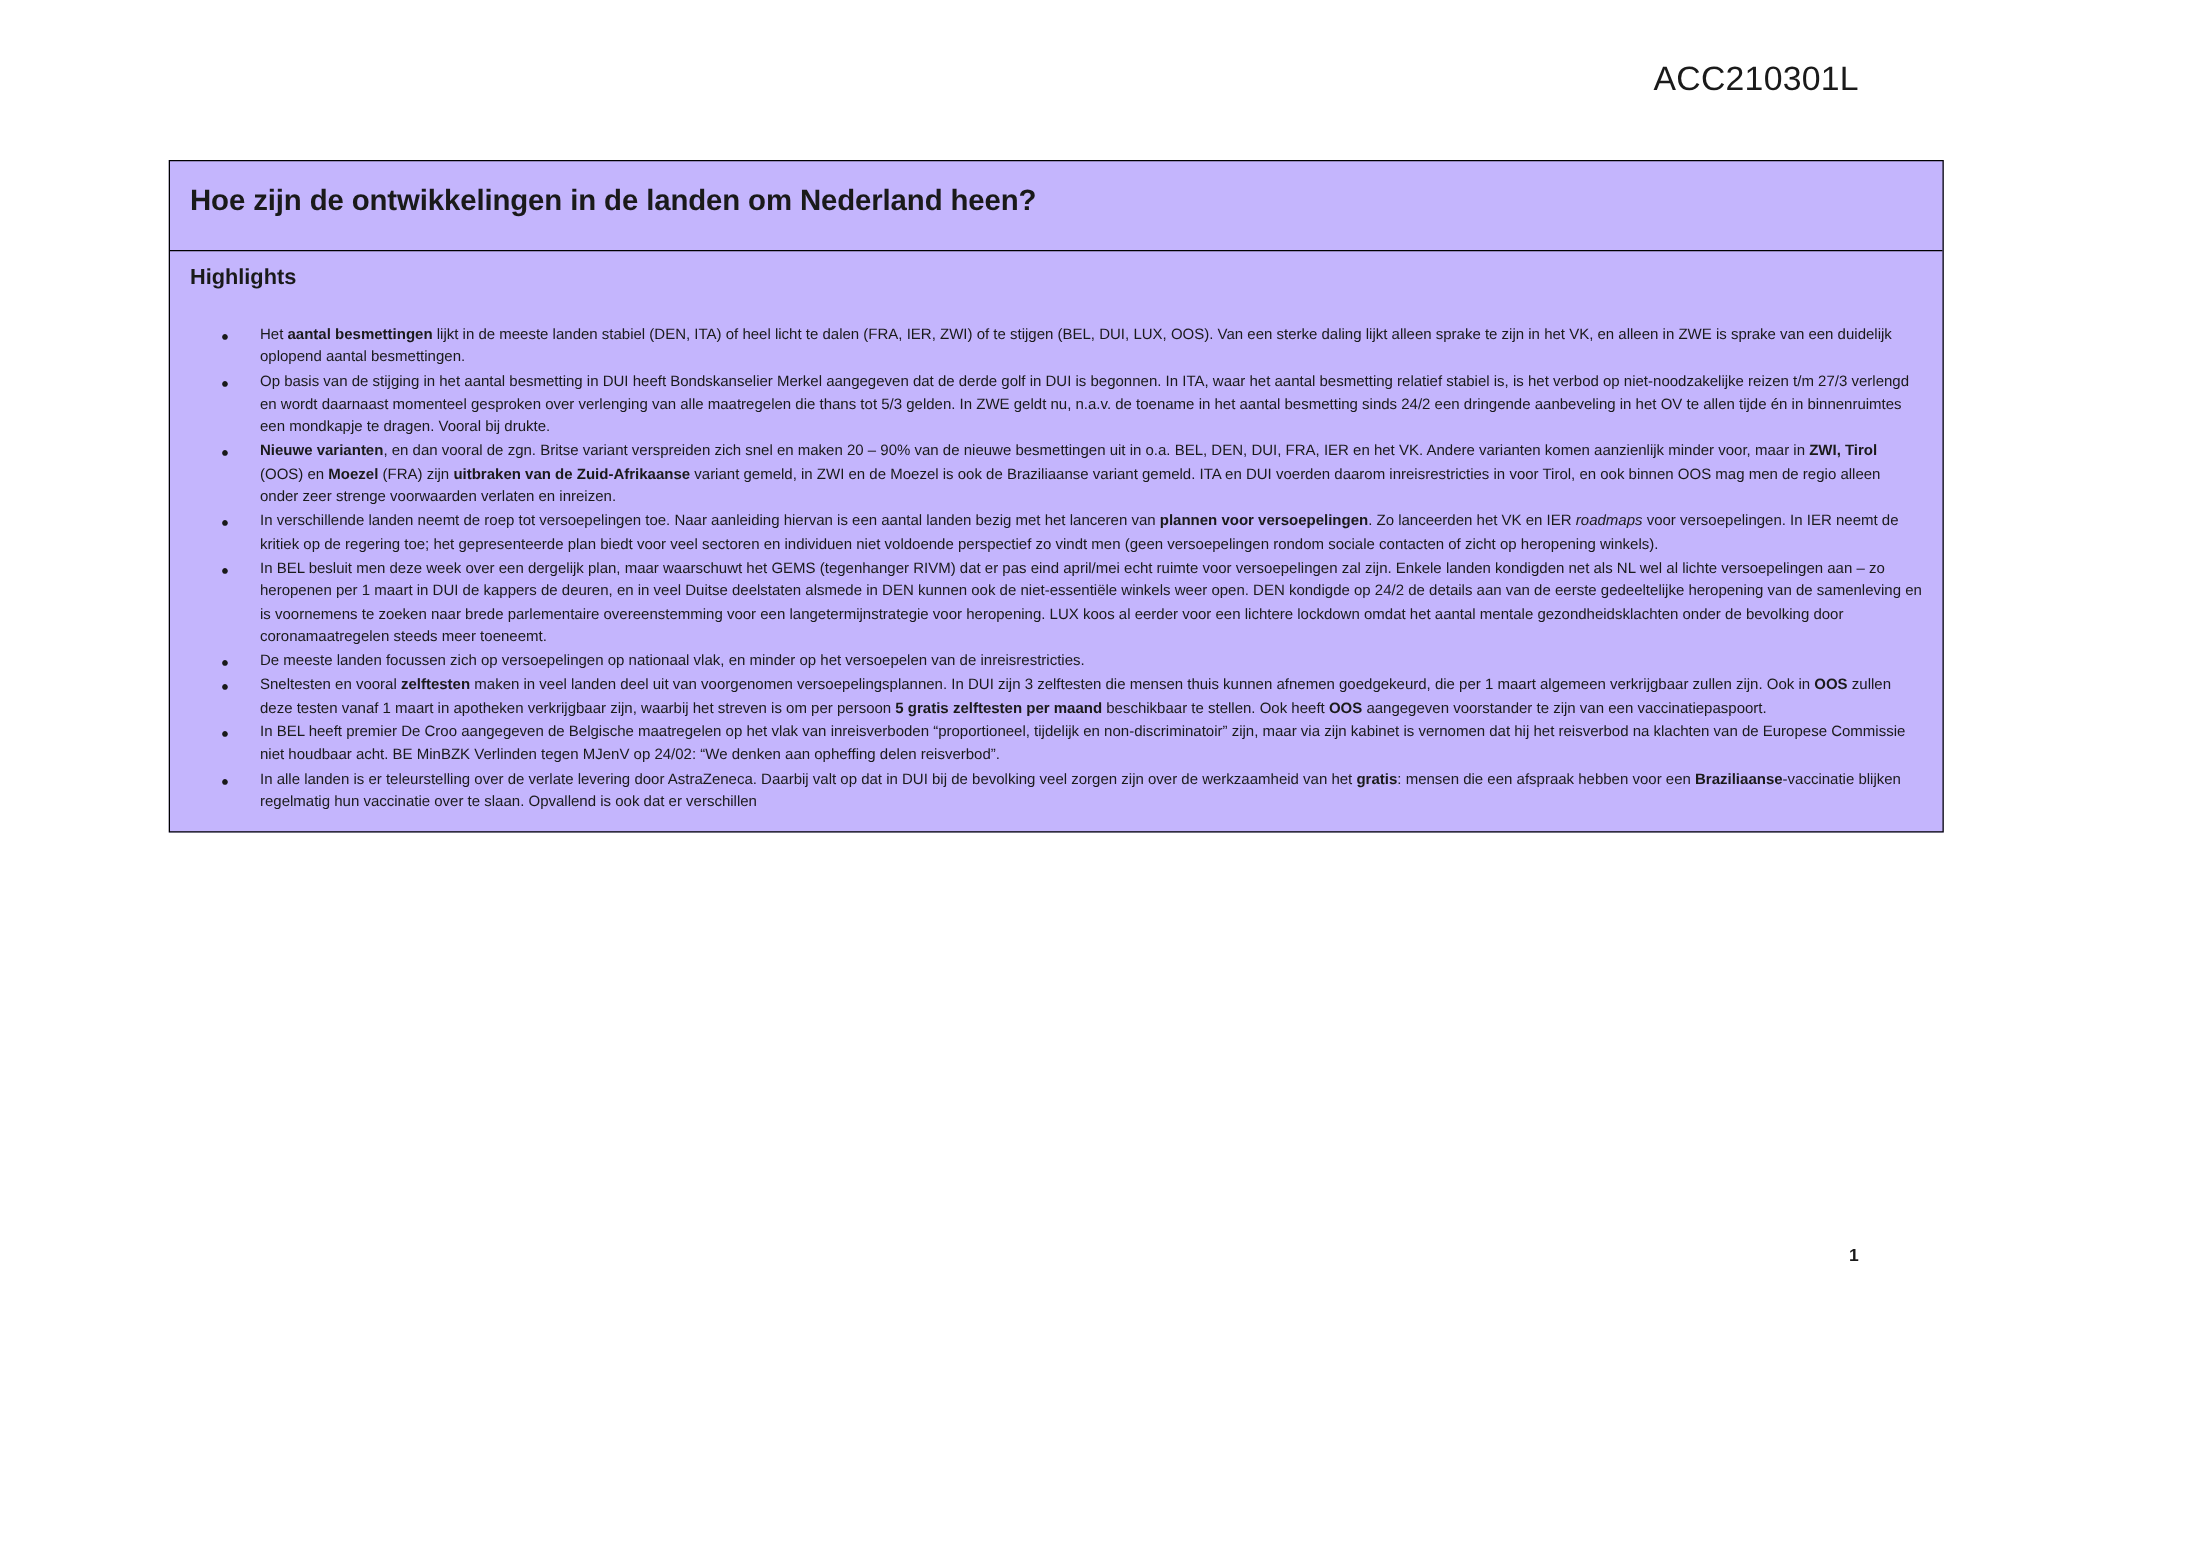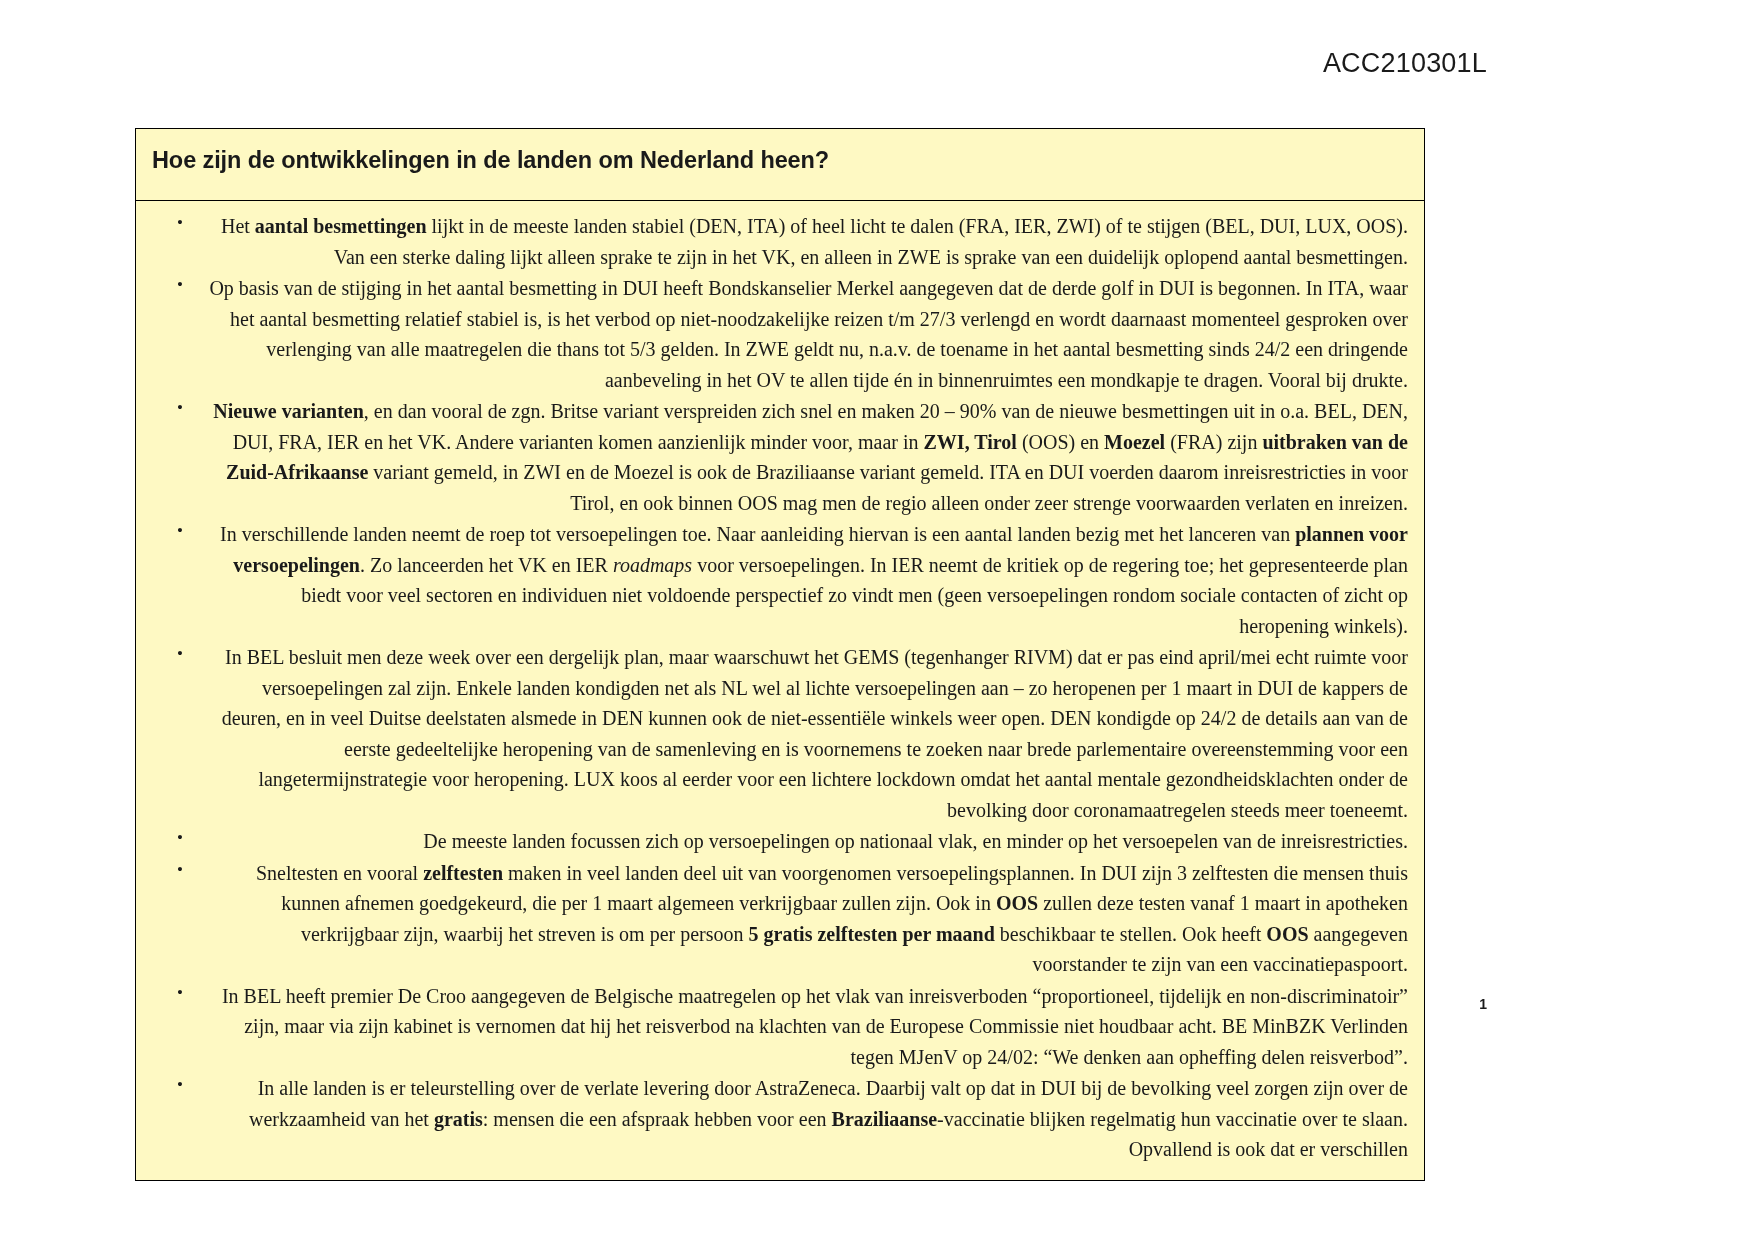--- a/index.html
+++ b/index.html
@@ -27,24 +27,24 @@
     top: 48px;
     font-size: 27px;
     letter-spacing: 0.2px;
     color: #1a1a1a;
     white-space: nowrap;
   }
   .doc-box {
     position: absolute;
     left: 135px;
     top: 128px;
-    width: 1290px;
+    width: 1420px;
     border: 1.6px solid #000000;
     box-sizing: border-box;
-    background: #fef9c3;
+    background: #c4b5fd;
   }
   .box-row {
     border-bottom: 1.6px solid #000000;
     box-sizing: border-box;
   }
   .box-row:last-child {
     border-bottom: none;
   }
   .title-row {
     padding: 17px 16px 18px 16px;
@@ -76,26 +76,25 @@
     margin-bottom: 26px;
   }
   ul.bullets {
     list-style: none;
     margin: 0;
     padding: 0;
   }
   ul.bullets > li {
     position: relative;
     padding-left: 56px;
-    font-size: 20px;
+    font-size: 12px;
     line-height: 1.525;
     color: #1a1a1a;
     margin-bottom: 1px;
-    text-align: right;
-    font-family: Liberation Serif, serif;
+    text-align: left;
   }
   ul.bullets > li::before {
     content: "\2022";
     position: absolute;
     left: 25px;
     top: -1px;
     font-size: 17px;
     line-height: 1.525;
     color: #1a1a1a;
   }
@@ -118,20 +117,21 @@
   <div class="doc-header">ACC210301L</div>
 
   <div class="doc-box">
 
     <div class="box-row title-row">
       <div class="doc-title">Hoe zijn de ontwikkelingen in de landen om Nederland heen?</div>
     </div>
 
 
     <div class="box-row highlights-row">
+      <div class="highlights-heading">Highlights</div>
       <ul class="bullets">
         <li>Het <b>aantal besmettingen</b> lijkt in de meeste landen stabiel (DEN, ITA) of heel licht te dalen (FRA, IER, ZWI) of te stijgen (BEL, DUI, LUX, OOS). Van een sterke daling lijkt alleen sprake te zijn in het VK, en alleen in ZWE is sprake van een duidelijk oplopend aantal besmettingen.</li>
         <li>Op basis van de stijging in het aantal besmetting in DUI heeft Bondskanselier Merkel aangegeven dat de derde golf in DUI is begonnen. In ITA, waar het aantal besmetting relatief stabiel is, is het verbod op niet-noodzakelijke reizen t/m 27/3 verlengd en wordt daarnaast momenteel gesproken over verlenging van alle maatregelen die thans tot 5/3 gelden. In ZWE geldt nu, n.a.v. de toename in het aantal besmetting sinds 24/2 een dringende aanbeveling in het OV te allen tijde én in binnenruimtes een mondkapje te dragen. Vooral bij drukte.</li>
         <li><b>Nieuwe varianten</b>, en dan vooral de zgn. Britse variant verspreiden zich snel en maken 20 – 90% van de nieuwe besmettingen uit in o.a. BEL, DEN, DUI, FRA, IER en het VK. Andere varianten komen aanzienlijk minder voor, maar in <b>ZWI, Tirol</b> (OOS) en <b>Moezel</b> (FRA) zijn <b>uitbraken van de Zuid-Afrikaanse</b> variant gemeld, in ZWI en de Moezel is ook de Braziliaanse variant gemeld. ITA en DUI voerden daarom inreisrestricties in voor Tirol, en ook binnen OOS mag men de regio alleen onder zeer strenge voorwaarden verlaten en inreizen.</li>
         <li>In verschillende landen neemt de roep tot versoepelingen toe. Naar aanleiding hiervan is  een aantal landen bezig met het lanceren van <b>plannen voor versoepelingen</b>. Zo lanceerden het VK en IER <i>roadmaps</i> voor versoepelingen. In IER neemt de kritiek op de regering toe; het gepresenteerde plan biedt voor veel sectoren en individuen niet voldoende perspectief zo vindt men (geen versoepelingen rondom sociale contacten of zicht op heropening winkels).</li>
         <li>In BEL besluit men deze week over een dergelijk plan, maar waarschuwt het GEMS (tegenhanger RIVM) dat er pas eind april/mei echt ruimte voor versoepelingen zal zijn. Enkele landen kondigden net als NL wel al lichte versoepelingen aan – zo heropenen per 1 maart in DUI de kappers de deuren, en in veel Duitse deelstaten alsmede in DEN kunnen ook de niet-essentiële winkels weer open. DEN kondigde op 24/2 de details aan van de eerste gedeeltelijke heropening van de samenleving en is voornemens te zoeken naar brede parlementaire overeenstemming voor een langetermijnstrategie voor heropening. LUX koos al eerder voor een lichtere lockdown omdat het aantal mentale gezondheidsklachten onder de bevolking door coronamaatregelen steeds meer toeneemt.</li>
         <li>De meeste landen focussen zich op  versoepelingen op nationaal vlak, en minder op  het versoepelen van de inreisrestricties.</li>
         <li>Sneltesten en vooral <b>zelftesten</b> maken in veel landen deel uit van voorgenomen versoepelingsplannen. In DUI zijn 3 zelftesten die mensen thuis kunnen afnemen goedgekeurd, die per 1 maart algemeen verkrijgbaar zullen zijn. Ook in <b>OOS</b> zullen deze testen vanaf 1 maart in apotheken verkrijgbaar zijn, waarbij het streven is om per persoon <b>5 gratis zelftesten per maand</b> beschikbaar te stellen. Ook heeft <b>OOS</b> aangegeven voorstander te zijn van een vaccinatiepaspoort.</li>
         <li>In BEL heeft premier De Croo aangegeven de Belgische maatregelen op het vlak van inreisverboden “proportioneel, tijdelijk en non-discriminatoir” zijn, maar via zijn kabinet is vernomen dat  hij het reisverbod na klachten van de Europese Commissie niet houdbaar acht. BE MinBZK Verlinden tegen MJenV op 24/02: “We denken aan opheffing delen reisverbod”.</li>
         <li>In alle landen is er teleurstelling over de verlate levering door AstraZeneca. Daarbij valt op dat in DUI bij de bevolking veel zorgen zijn over de werkzaamheid van het <b>gratis</b>: mensen die een afspraak hebben voor een <b>Braziliaanse</b>-vaccinatie blijken regelmatig hun vaccinatie over te slaan. Opvallend is ook dat er  verschillen</li>

